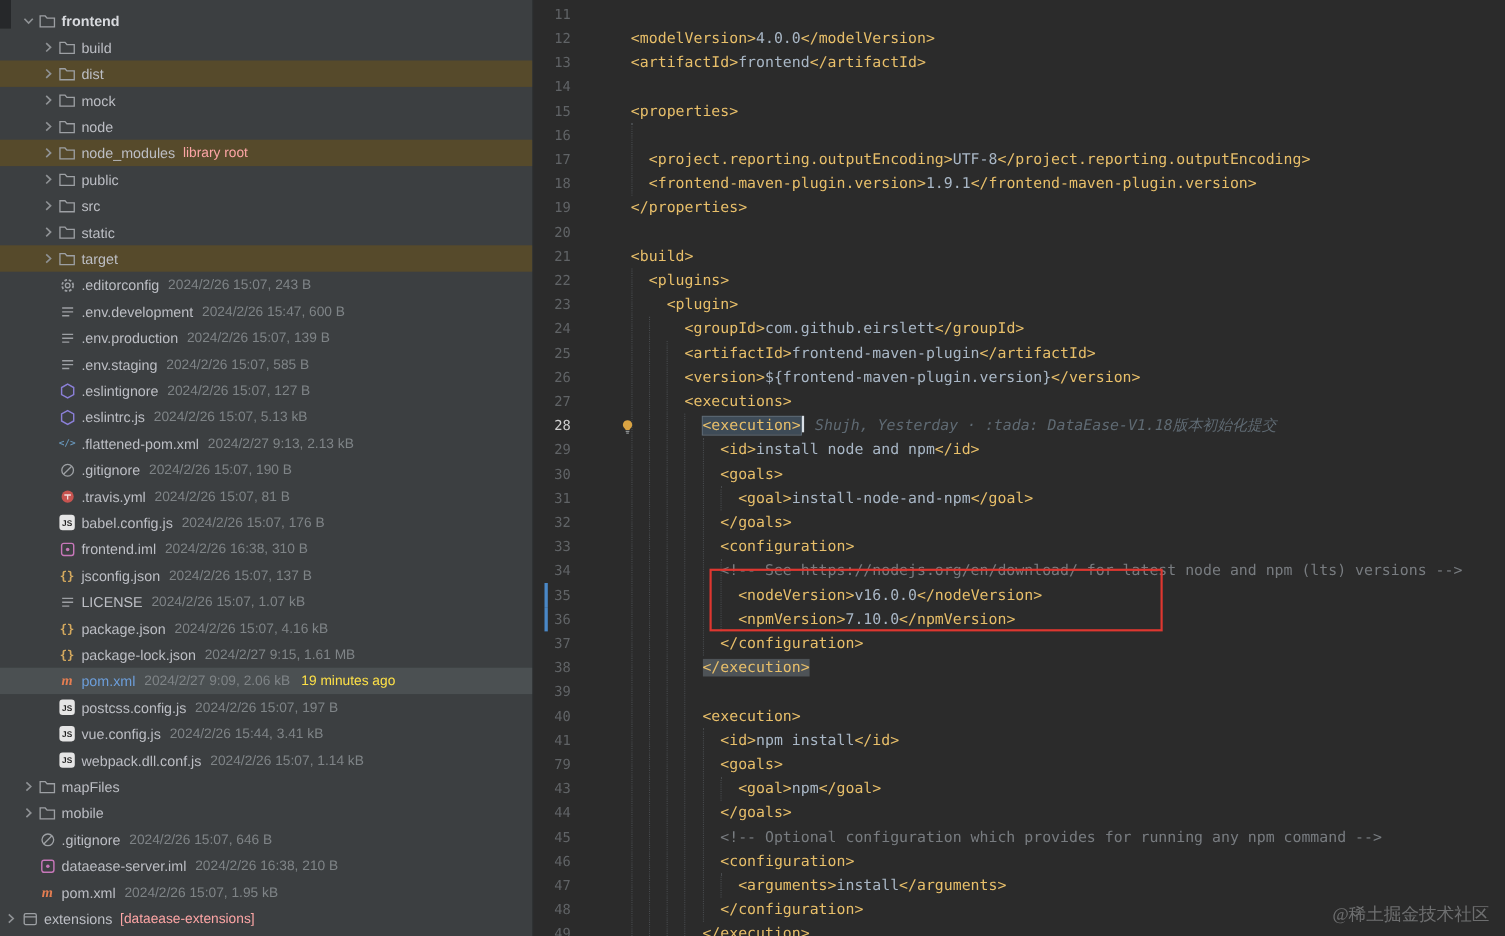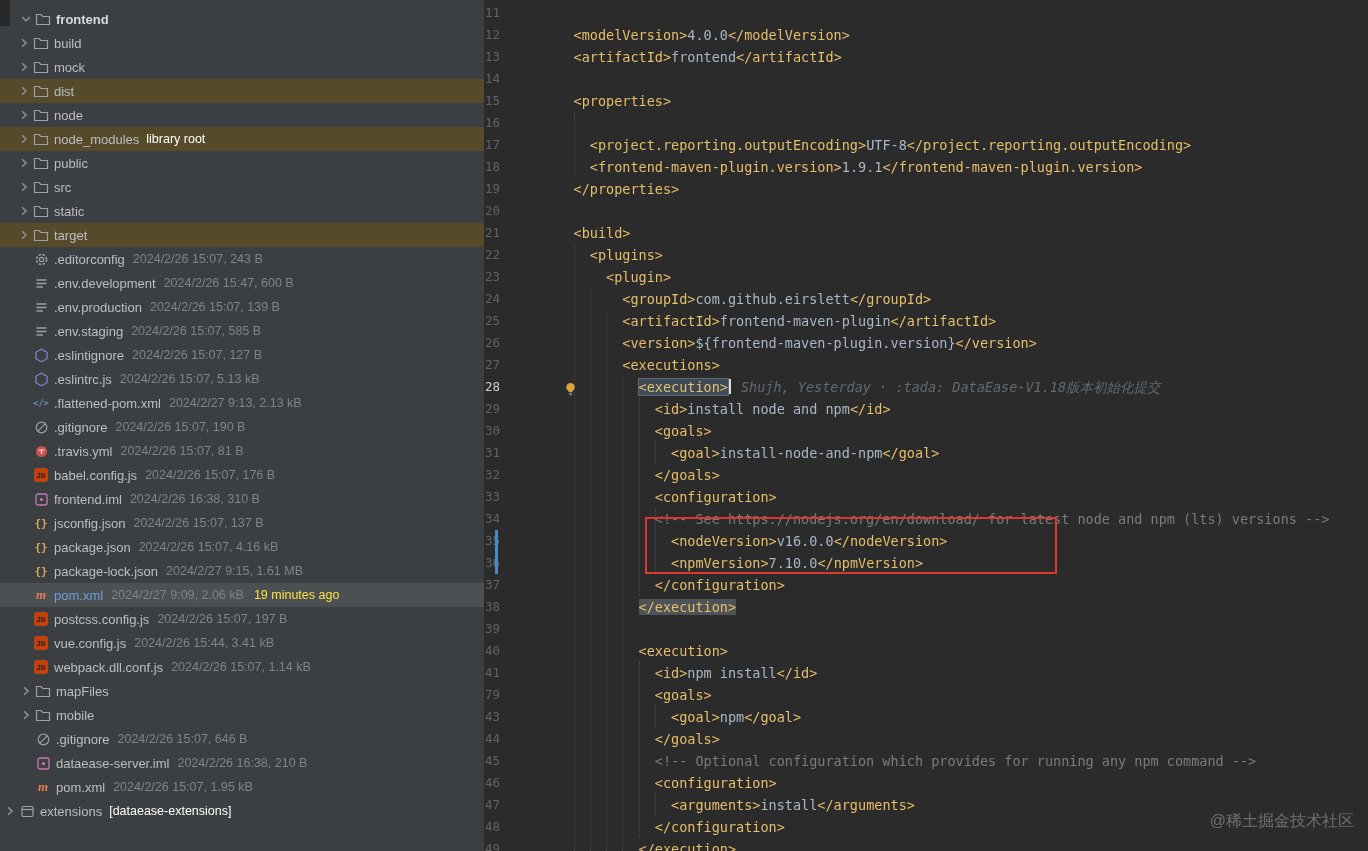--- a/index.html
+++ b/index.html
@@ -8,57 +8,57 @@
   .app{position:relative;width:1368px;height:851px;display:flex}
 
   
   .sidebar{width:485px;height:100%;background:#3C3F41;border-right:1px solid #282A2C;
            padding-top:7px;overflow:hidden;flex:none;position:relative}
   .notch{position:absolute;left:0;top:0;width:10px;height:26px;background:#26282A}
   .row{height:24px;display:flex;align-items:center;font-size:13px;color:#BCBEC4;white-space:nowrap}
   .row .chev{width:16px;height:16px;flex:none;display:flex;align-items:center;justify-content:center}
   .row .ficon{width:18px;height:16px;flex:none;display:flex;align-items:center;justify-content:center}
   .row .nm{margin-left:4px}
-  .row .sfx{margin-left:7px;color:#ffffff;font-size:12.5px}
+  .row .sfx{margin-left:7px;color:#fca5a5;font-size:12.5px}
   .row .meta{margin-left:8px;color:#7F8487;font-size:12.5px}
   .row .extra{margin-left:10px;color:#fde047;font-size:12.5px}
   .row.excluded{background:#564A2B}
   .row.selected{background:#4B5052}
   .row.bold .nm{font-weight:bold;color:#D8DADE}
   .nm-blue{color:#6C9EDA}
-  .lvl0{padding-left:2px}.lvl1{padding-left:18px}.lvl2{padding-left:16px}
+  .lvl0{padding-left:2px}.lvl1{padding-left:18px}.lvl2{padding-left:36px}
   .badge{display:inline-flex;align-items:center;justify-content:center}
-  .badge.js{width:14px;height:14px;border-radius:3px;background:#c2410c;color:#1E1E1E;
+  .badge.js{width:14px;height:14px;border-radius:3px;background:#e5e5e5;color:#1E1E1E;
             font-size:7.5px;font-weight:bold}
   .badge.json{color:#D4A95E;font-weight:bold;font-size:11px;font-family:"DejaVu Sans Mono",monospace}
   .badge.xml{color:#6897BB;font-weight:bold;font-size:8.5px;font-family:"DejaVu Sans Mono",monospace}
   .badge.mvn{color:#E57E52;font-style:italic;font-weight:bold;font-size:13px;
              font-family:"Liberation Serif",serif}
 
   
   .editor{position:relative;flex:1;background:#2B2B2B;padding-top:2px;
           font-family:"DejaVu Sans Mono",monospace;font-size:13.5px;overflow:hidden}
   .lines{position:relative;z-index:1}
   .cl{position:relative;height:22px;display:flex;line-height:22px}
-  .ln{width:56px;flex:none;text-align:left;padding-right:22px;color:#606366;font-size:12.5px}
+  .ln{width:56px;flex:none;text-align:right;padding-right:22px;color:#606366;font-size:12.5px}
   .cl.cur .ln{color:#CFCFCF}
   .code{white-space:pre;color:#A9B7C6}
   .tok-tag{color:#E8BF6A}
   .tok-com{color:#787C80}
   .tok-tag.hl{background:#4E5357}
   .cur .tok-tag.hl{background:#3E4B57;outline:1px solid #5E6B77}
   .caret{display:inline-block;width:2px;height:15px;background:#D8DEE5;vertical-align:-2px;margin-left:1px}
   .blame{color:#5F6A73;font-style:italic;margin-left:10px}
   .gbar{position:absolute;left:10px;top:0;height:22px;width:3px;background:#4A88C7}
   .bulb{position:absolute;left:79px;top:4px;width:14px;height:14px}
   .iguide{position:absolute;width:0;border-left:1px dotted #474A4D;z-index:0}
   #guides{position:absolute;inset:0;z-index:0}
   .redbox{position:absolute;z-index:5;border:2px solid #DE3730;background:transparent}
-  .watermark{position:absolute;right:14px;bottom:19px;z-index:6;color:rgba(190,192,196,0.45);
-             font-size:16px;font-family:Liberation Sans, sans-serif}
+  .watermark{position:absolute;right:14px;bottom:9px;z-index:6;color:rgba(190,192,196,0.45);
+             font-size:16px;font-family:Liberation Serif, serif}
 </style>
 </head>
 <body>
 
 <div class="app">
   <aside class="sidebar">
     <div class="notch"></div>
     <div id="tree">
         <div class="row lvl1 bold">
           <span class="chev">
@@ -79,45 +79,45 @@
               <path d="M5 3.2l4 3.8-4 3.8" stroke="#8F9295" stroke-width="1.5" fill="none"></path>
             </svg>
           </span>
           <span class="ficon">
             <svg width="16" height="15" viewBox="0 0 16 15">
               <path d="M1.5 2.5h4.6l1.7 2h6.7v8H1.5z" stroke="#9DA0A4" stroke-width="1.2" fill="none"></path>
             </svg>
           </span>
           <span class="nm">build</span>
         </div>
+        <div class="row lvl2 excluded">
+          <span class="chev">
+            <svg width="14" height="14" viewBox="0 0 14 14">
+              <path d="M5 3.2l4 3.8-4 3.8" stroke="#8F9295" stroke-width="1.5" fill="none"></path>
+            </svg>
+          </span>
+          <span class="ficon">
+            <svg width="16" height="15" viewBox="0 0 16 15">
+              <path d="M1.5 2.5h4.6l1.7 2h6.7v8H1.5z" stroke="#9DA0A4" stroke-width="1.2" fill="none"></path>
+            </svg>
+          </span>
+          <span class="nm">dist</span>
+        </div>
         <div class="row lvl2">
           <span class="chev">
             <svg width="14" height="14" viewBox="0 0 14 14">
               <path d="M5 3.2l4 3.8-4 3.8" stroke="#8F9295" stroke-width="1.5" fill="none"></path>
             </svg>
           </span>
           <span class="ficon">
             <svg width="16" height="15" viewBox="0 0 16 15">
               <path d="M1.5 2.5h4.6l1.7 2h6.7v8H1.5z" stroke="#9DA0A4" stroke-width="1.2" fill="none"></path>
             </svg>
           </span>
           <span class="nm">mock</span>
-        </div>
-        <div class="row lvl2 excluded">
-          <span class="chev">
-            <svg width="14" height="14" viewBox="0 0 14 14">
-              <path d="M5 3.2l4 3.8-4 3.8" stroke="#8F9295" stroke-width="1.5" fill="none"></path>
-            </svg>
-          </span>
-          <span class="ficon">
-            <svg width="16" height="15" viewBox="0 0 16 15">
-              <path d="M1.5 2.5h4.6l1.7 2h6.7v8H1.5z" stroke="#9DA0A4" stroke-width="1.2" fill="none"></path>
-            </svg>
-          </span>
-          <span class="nm">dist</span>
         </div>
         <div class="row lvl2">
           <span class="chev">
             <svg width="14" height="14" viewBox="0 0 14 14">
               <path d="M5 3.2l4 3.8-4 3.8" stroke="#8F9295" stroke-width="1.5" fill="none"></path>
             </svg>
           </span>
           <span class="ficon">
             <svg width="16" height="15" viewBox="0 0 16 15">
               <path d="M1.5 2.5h4.6l1.7 2h6.7v8H1.5z" stroke="#9DA0A4" stroke-width="1.2" fill="none"></path>
@@ -301,20 +301,30 @@
           <span class="nm">frontend.iml</span>
           <span class="meta">2024/2/26 16:38, 310 B</span>
         </div>
         <div class="row lvl2">
           <span class="chev"></span>
           <span class="ficon">
             <span class="badge json">{}</span>
           </span>
           <span class="nm">jsconfig.json</span>
           <span class="meta">2024/2/26 15:07, 137 B</span>
+        </div>
+        <div class="row lvl2">
+          <span class="chev"></span>
+          <span class="ficon">
+            <svg width="15" height="15" viewBox="0 0 15 15">
+              <path d="M2.5 4h10M2.5 7.5h10M2.5 11h6.5" stroke="#9DA0A4" stroke-width="1.3" fill="none"></path>
+            </svg>
+          </span>
+          <span class="nm">LICENSE</span>
+          <span class="meta">2024/2/26 15:07, 1.07 kB</span>
         </div>
         <div class="row lvl2">
           <span class="chev"></span>
           <span class="ficon">
             <span class="badge json">{}</span>
           </span>
           <span class="nm">package.json</span>
           <span class="meta">2024/2/26 15:07, 4.16 kB</span>
         </div>
         <div class="row lvl2">

